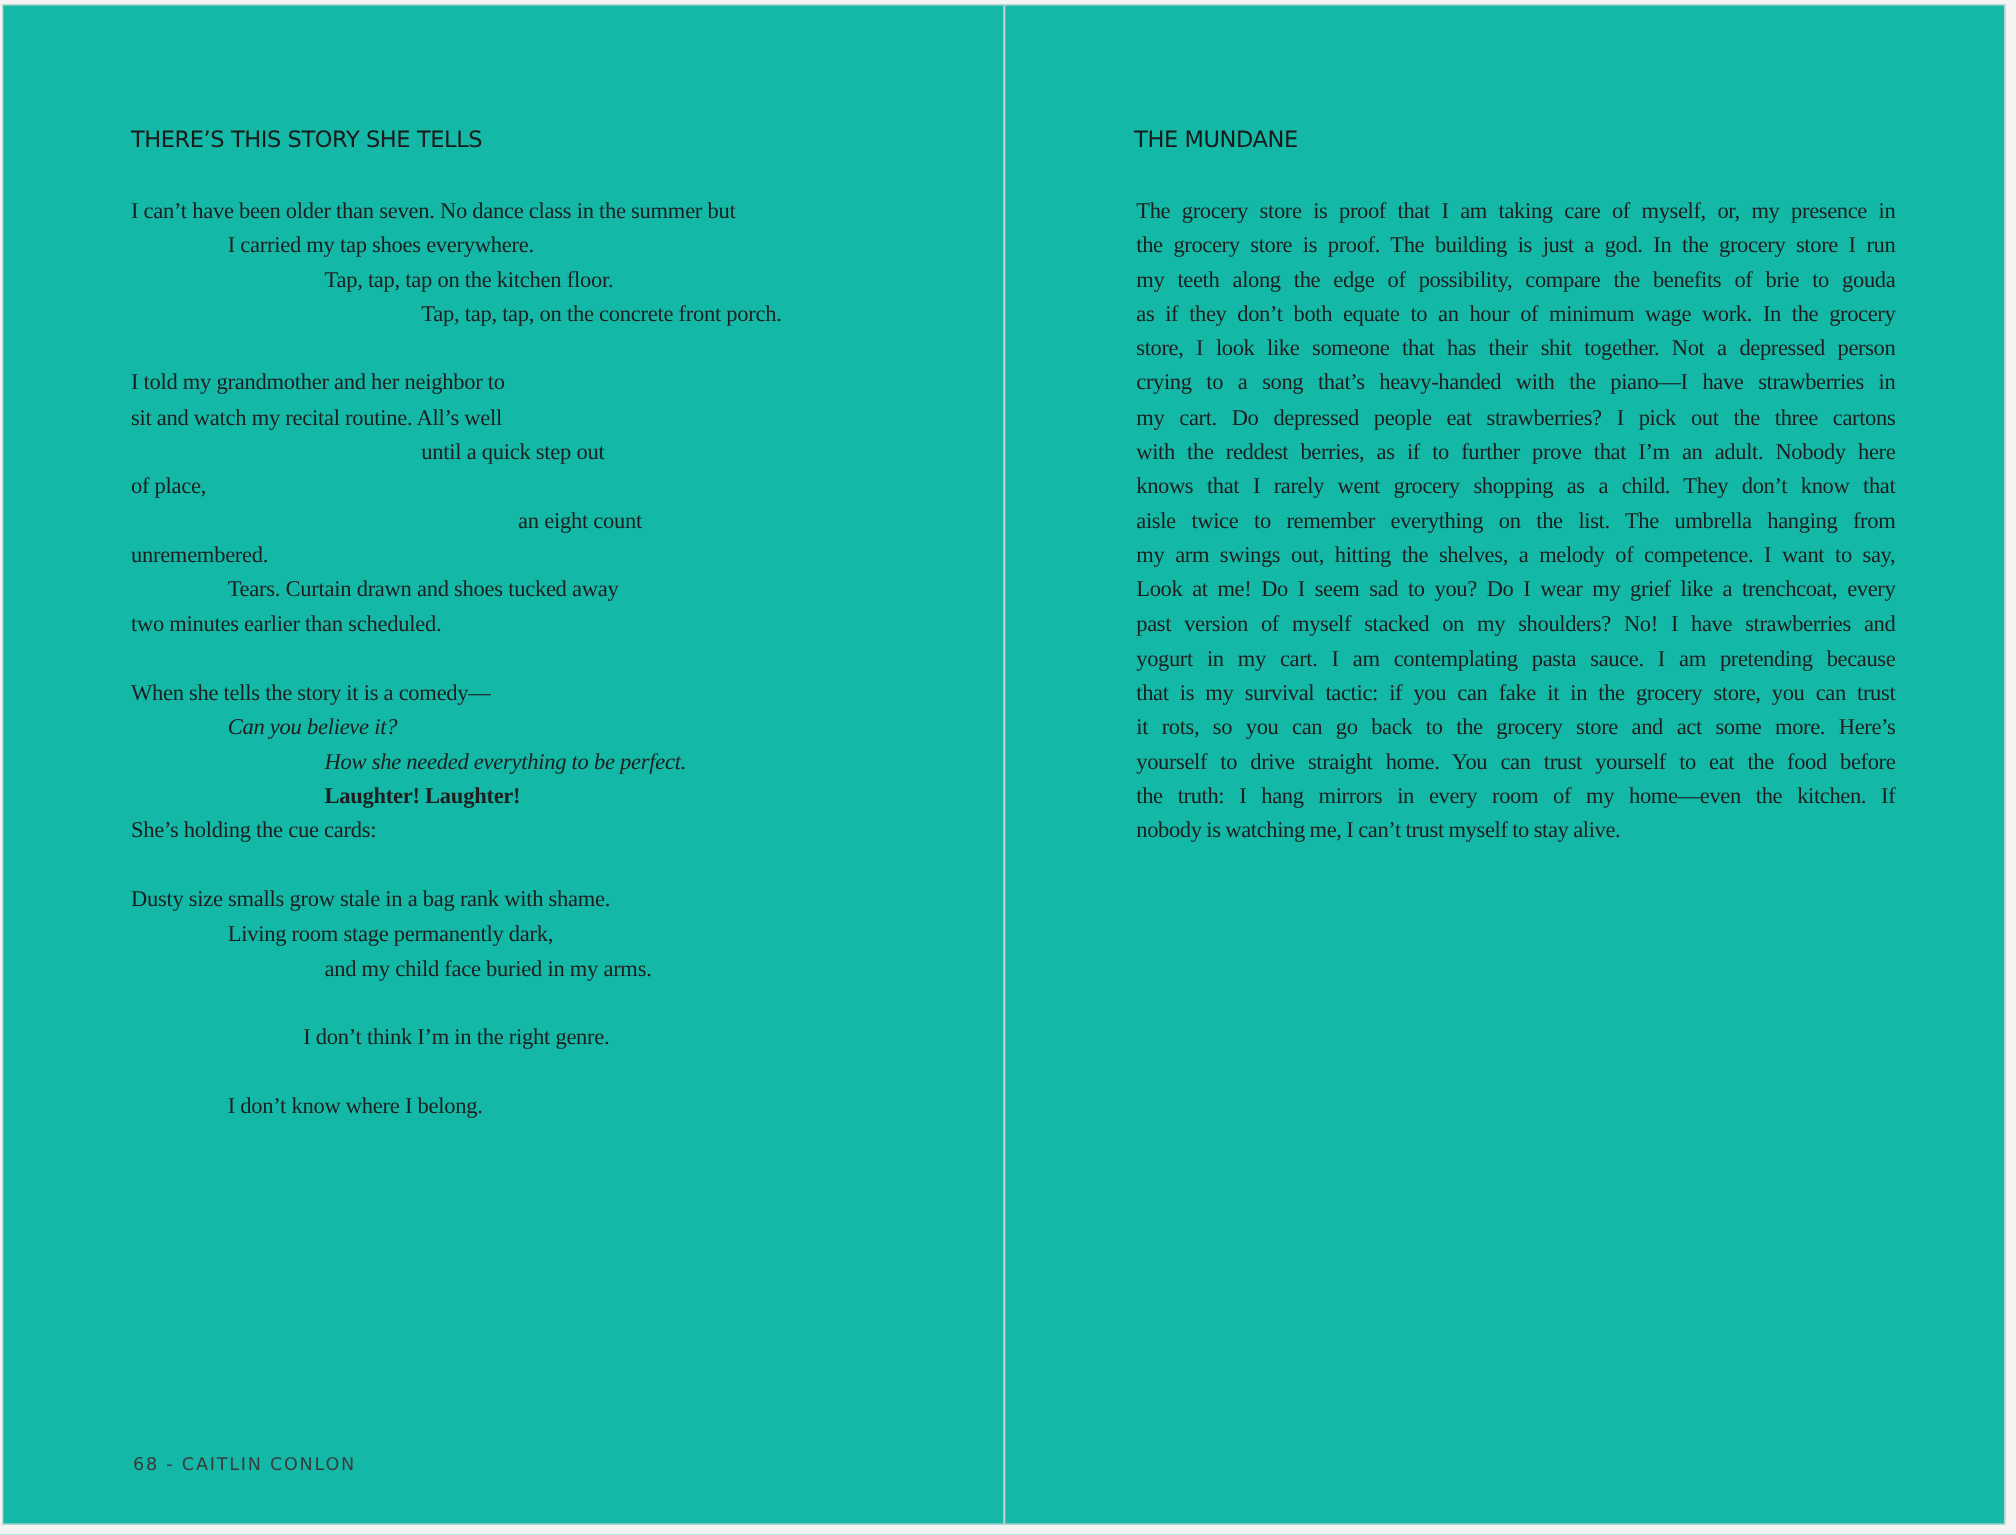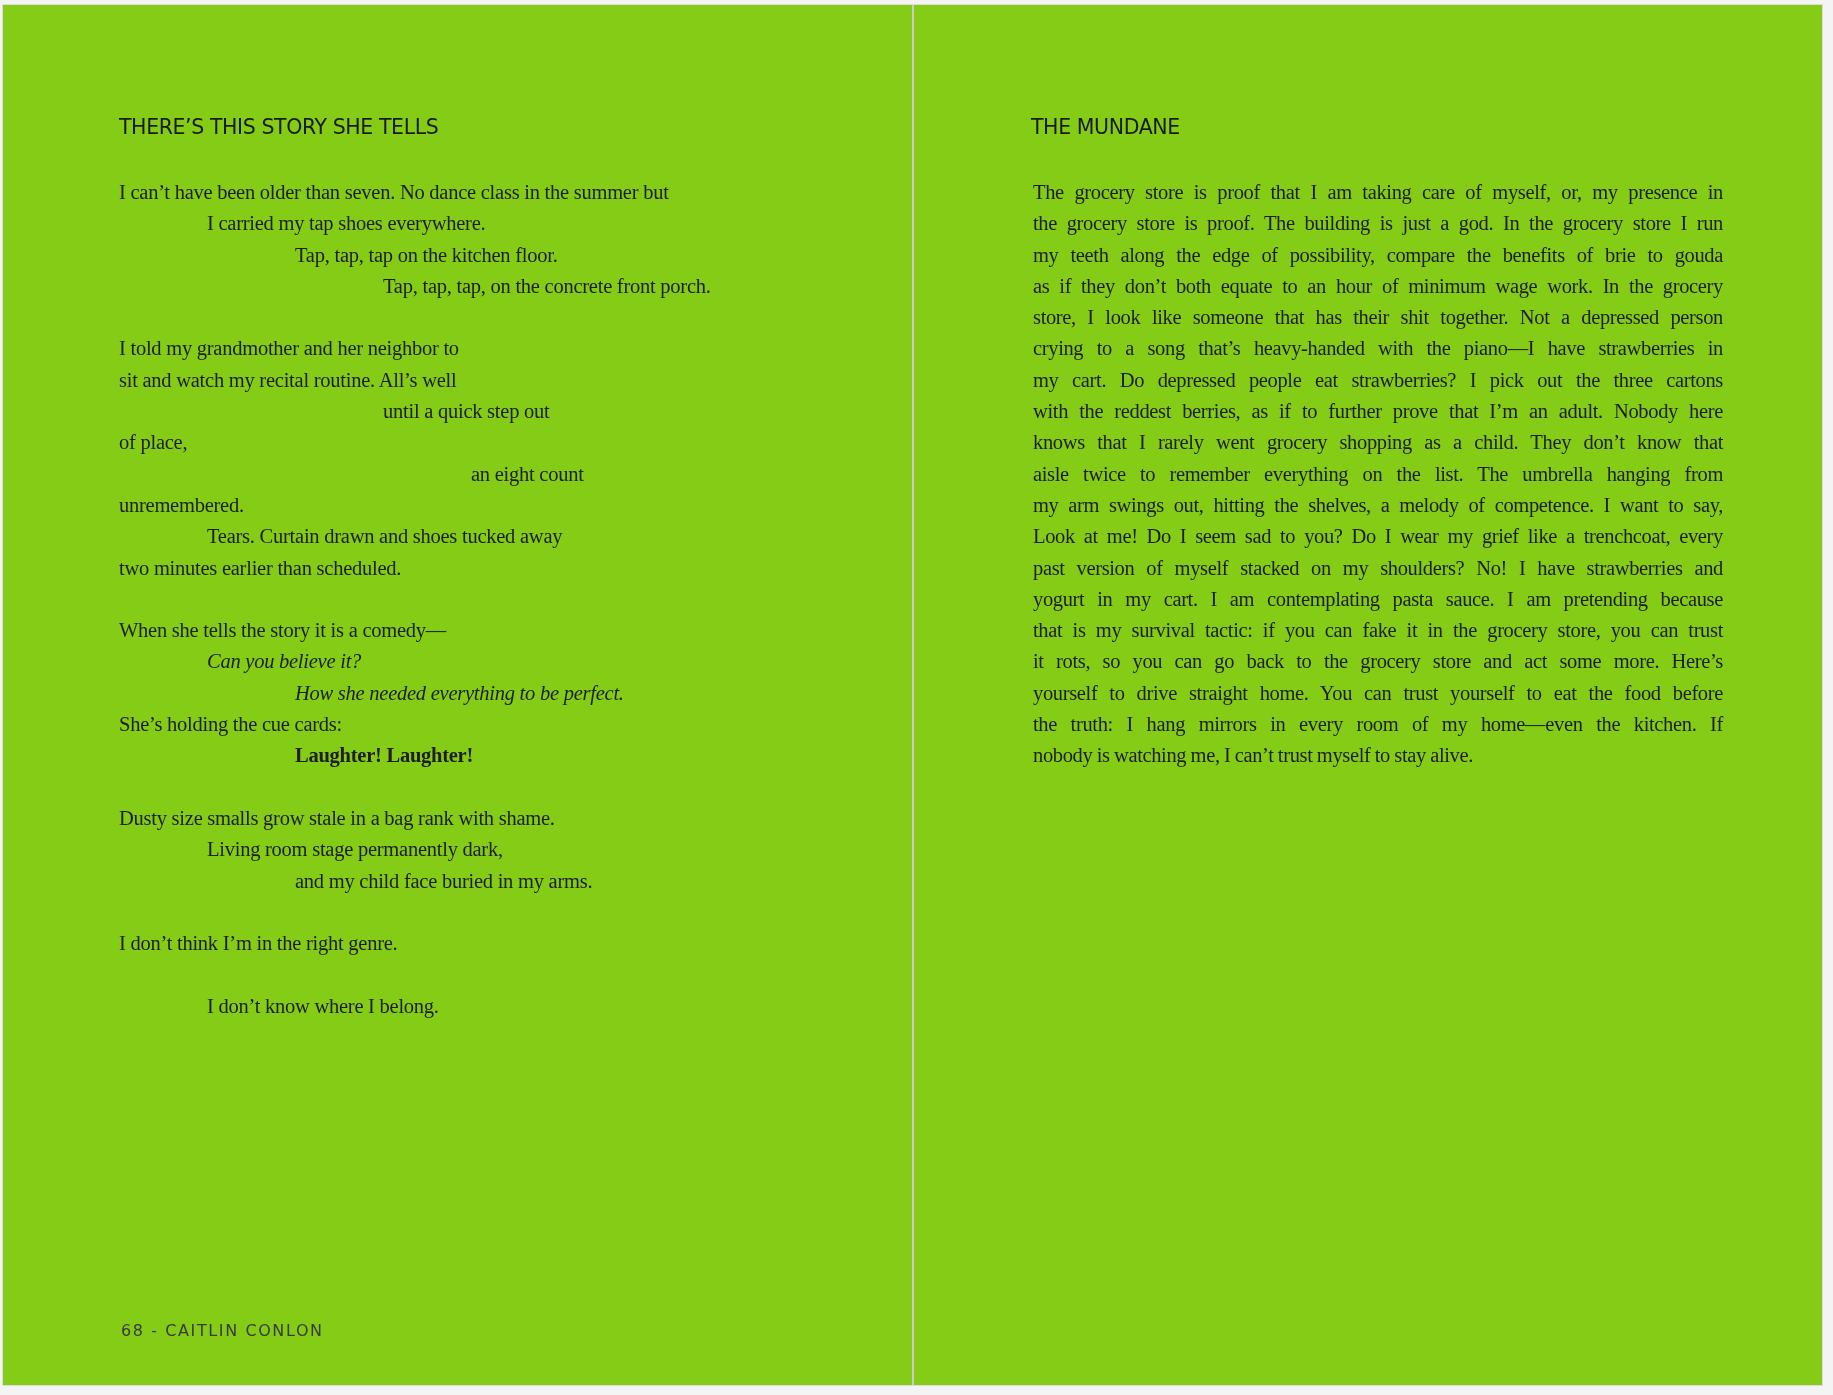--- a/index.html
+++ b/index.html
@@ -12,21 +12,21 @@
     height: 1395px;
     position: relative;
     overflow: hidden;
   }
   .spread {
     position: absolute;
     left: 2px;
     top: 4px;
     width: 1821px;
     height: 1382px;
-    background: #84cc16;
+    background: #14b8a6;
     border: 1px solid #dcdcdc;
     box-sizing: border-box;
   }
   .page {
     position: absolute;
     top: 0;
     height: 100%;
     box-sizing: border-box;
   }
   .page-left { left: 0; width: 910px; }
@@ -122,28 +122,28 @@
         <div class="line" style="padding-left: 264px;">until a quick step out</div>
         <div class="line" style="padding-left: 0px;">of place,</div>
         <div class="line" style="padding-left: 352px;">an eight count</div>
         <div class="line" style="padding-left: 0px;">unremembered.</div>
         <div class="line" style="padding-left: 88px;">Tears. Curtain drawn and shoes tucked away</div>
         <div class="line" style="padding-left: 0px;">two minutes earlier than scheduled.</div>
         <div class="line" style="padding-left: 0px;"></div>
         <div class="line" style="padding-left: 0px;">When she tells the story it is a comedy—</div>
         <div class="line italic" style="padding-left: 88px;">Can you believe it?</div>
         <div class="line italic" style="padding-left: 176px;">How she needed everything to be perfect.</div>
+        <div class="line bold" style="padding-left: 176px;">Laughter! Laughter!</div>
         <div class="line" style="padding-left: 0px;">She’s holding the cue cards:</div>
-        <div class="line bold" style="padding-left: 176px;">Laughter! Laughter!</div>
         <div class="line" style="padding-left: 0px;"></div>
         <div class="line" style="padding-left: 0px;">Dusty size smalls grow stale in a bag rank with shame.</div>
         <div class="line" style="padding-left: 88px;">Living room stage permanently dark,</div>
         <div class="line" style="padding-left: 176px;">and my child face buried in my arms.</div>
         <div class="line" style="padding-left: 0px;"></div>
-        <div class="line" style="padding-left: 0px;">I don’t think I’m in the right genre.</div>
+        <div class="line" style="padding-left: 0px; text-align: center;">I don’t think I’m in the right genre.</div>
         <div class="line" style="padding-left: 0px;"></div>
         <div class="line" style="padding-left: 88px;">I don’t know where I belong.</div>
       </div>
     <div class="folio">68 - CAITLIN CONLON</div>
   </section>
 
   <div class="gutter"></div>
 
   <section class="page page-right">
     <h1 class="title">THE MUNDANE</h1>

